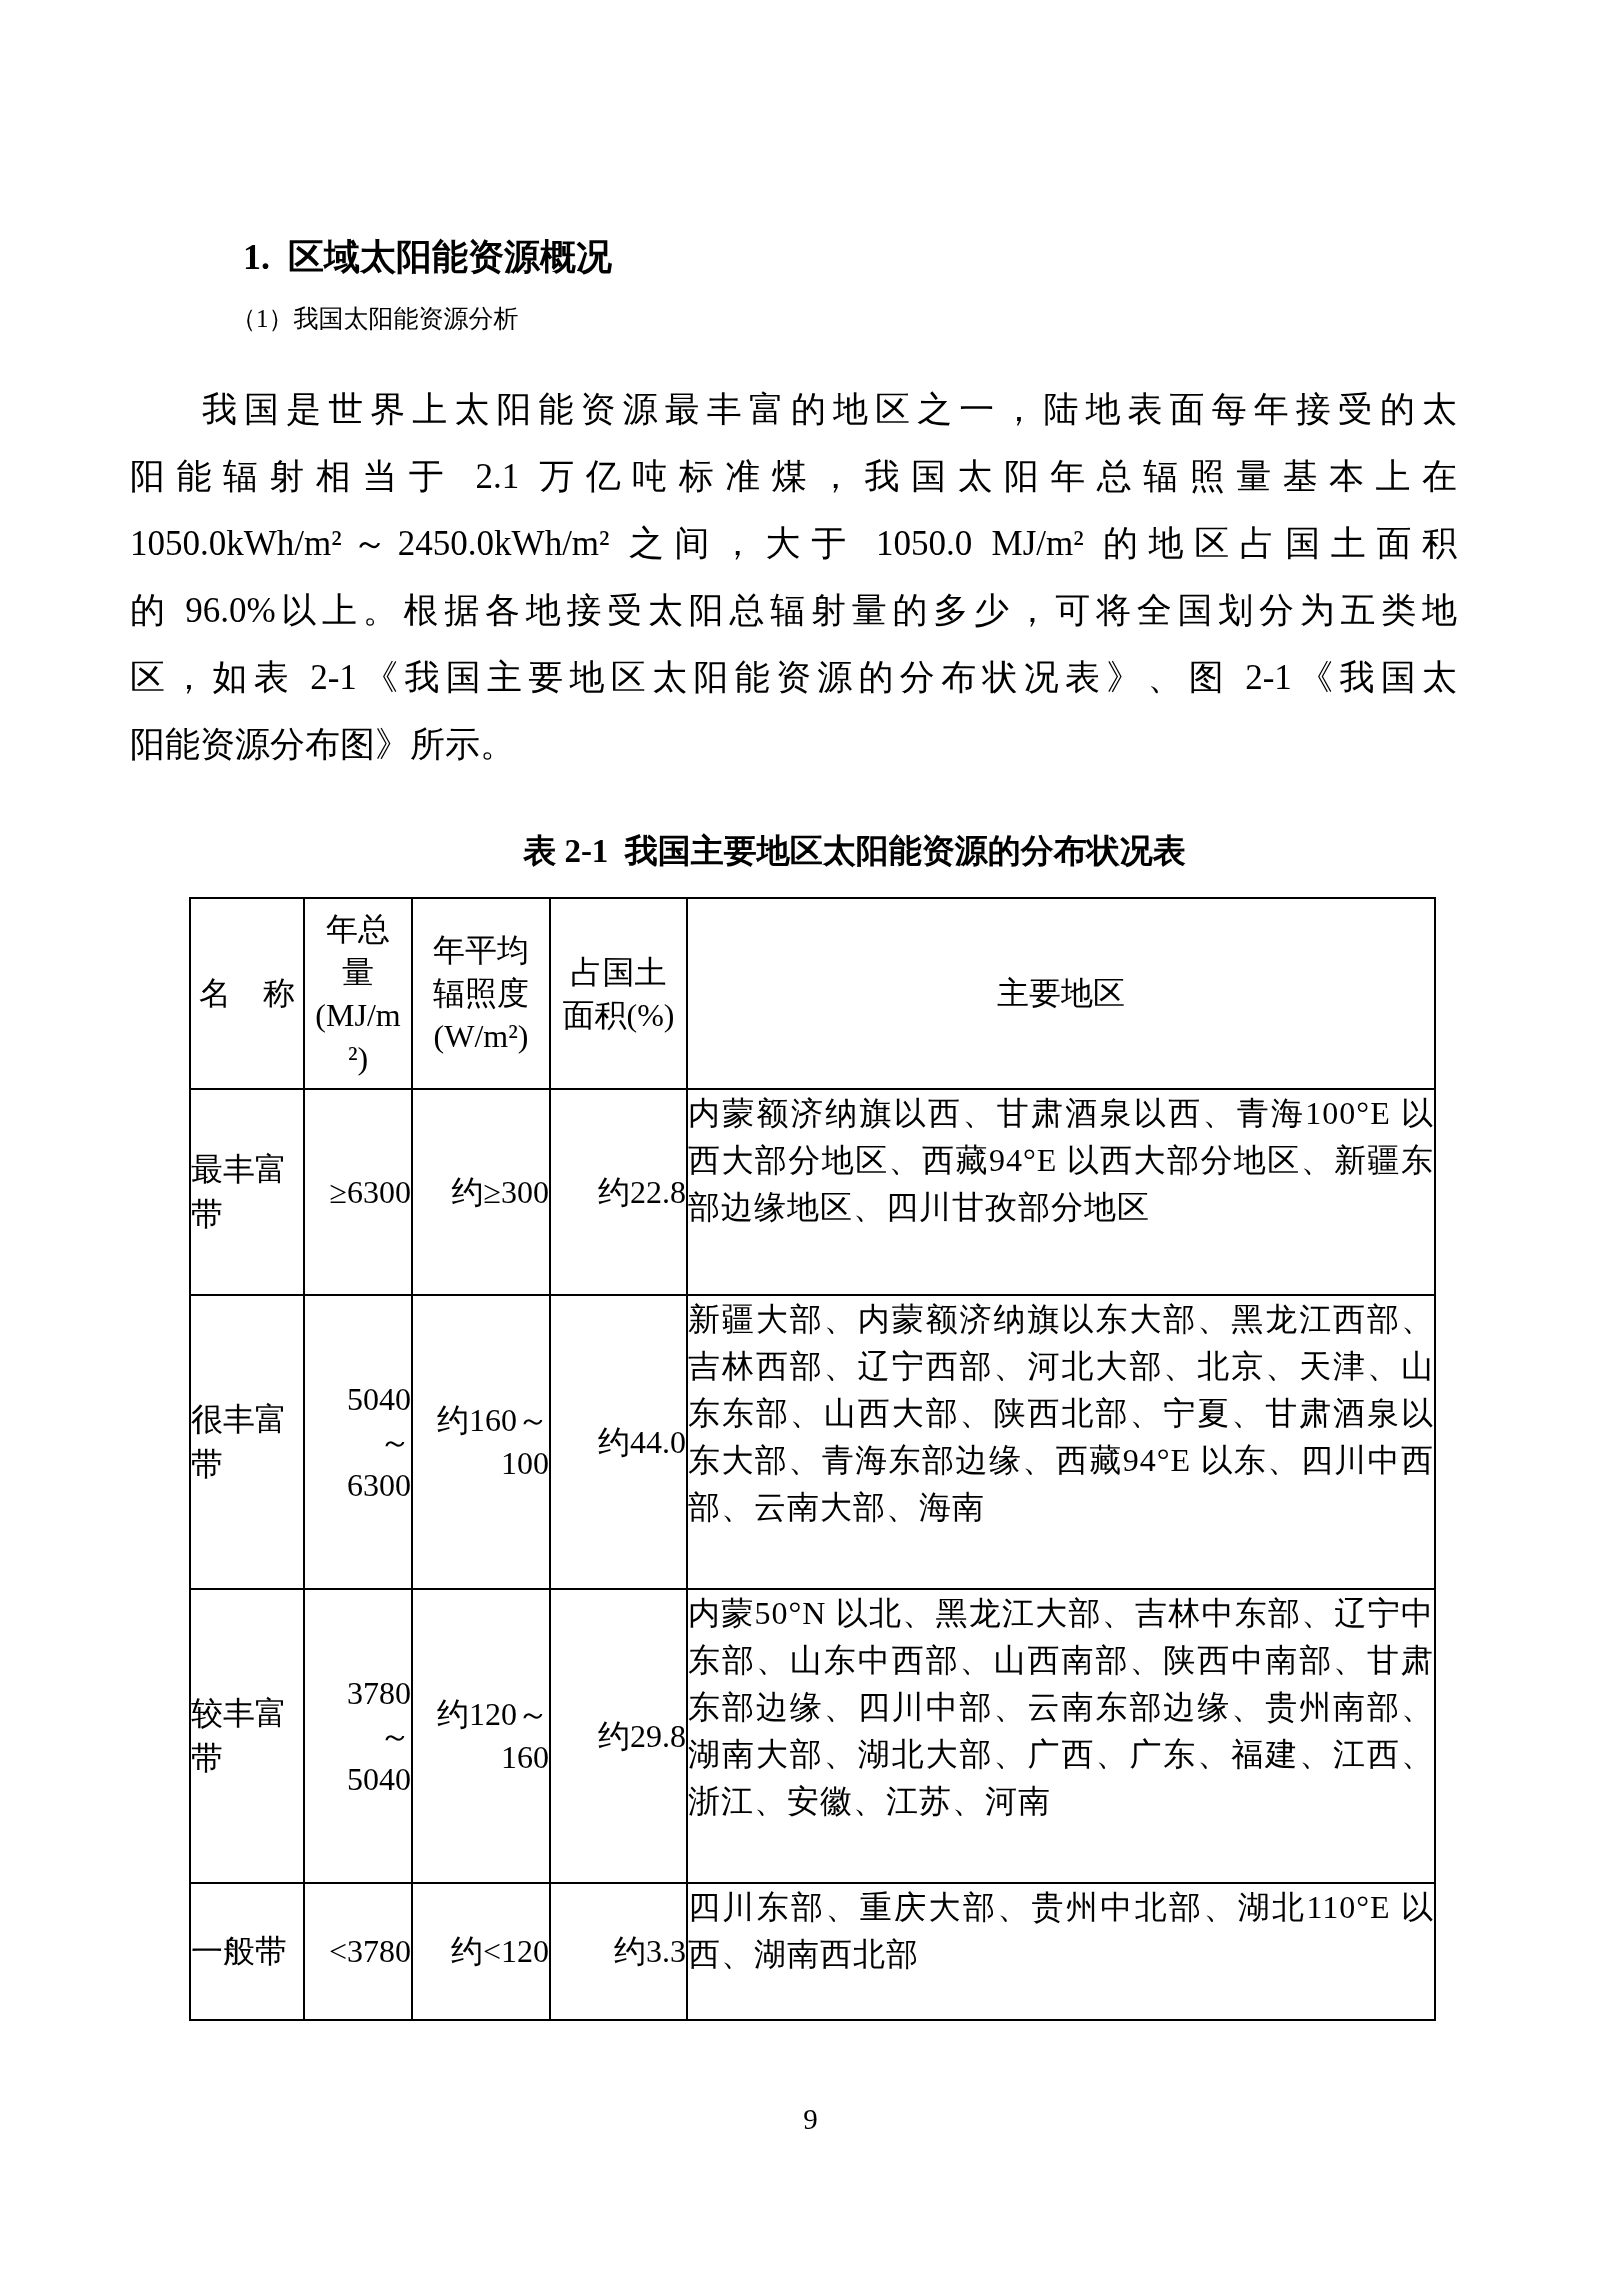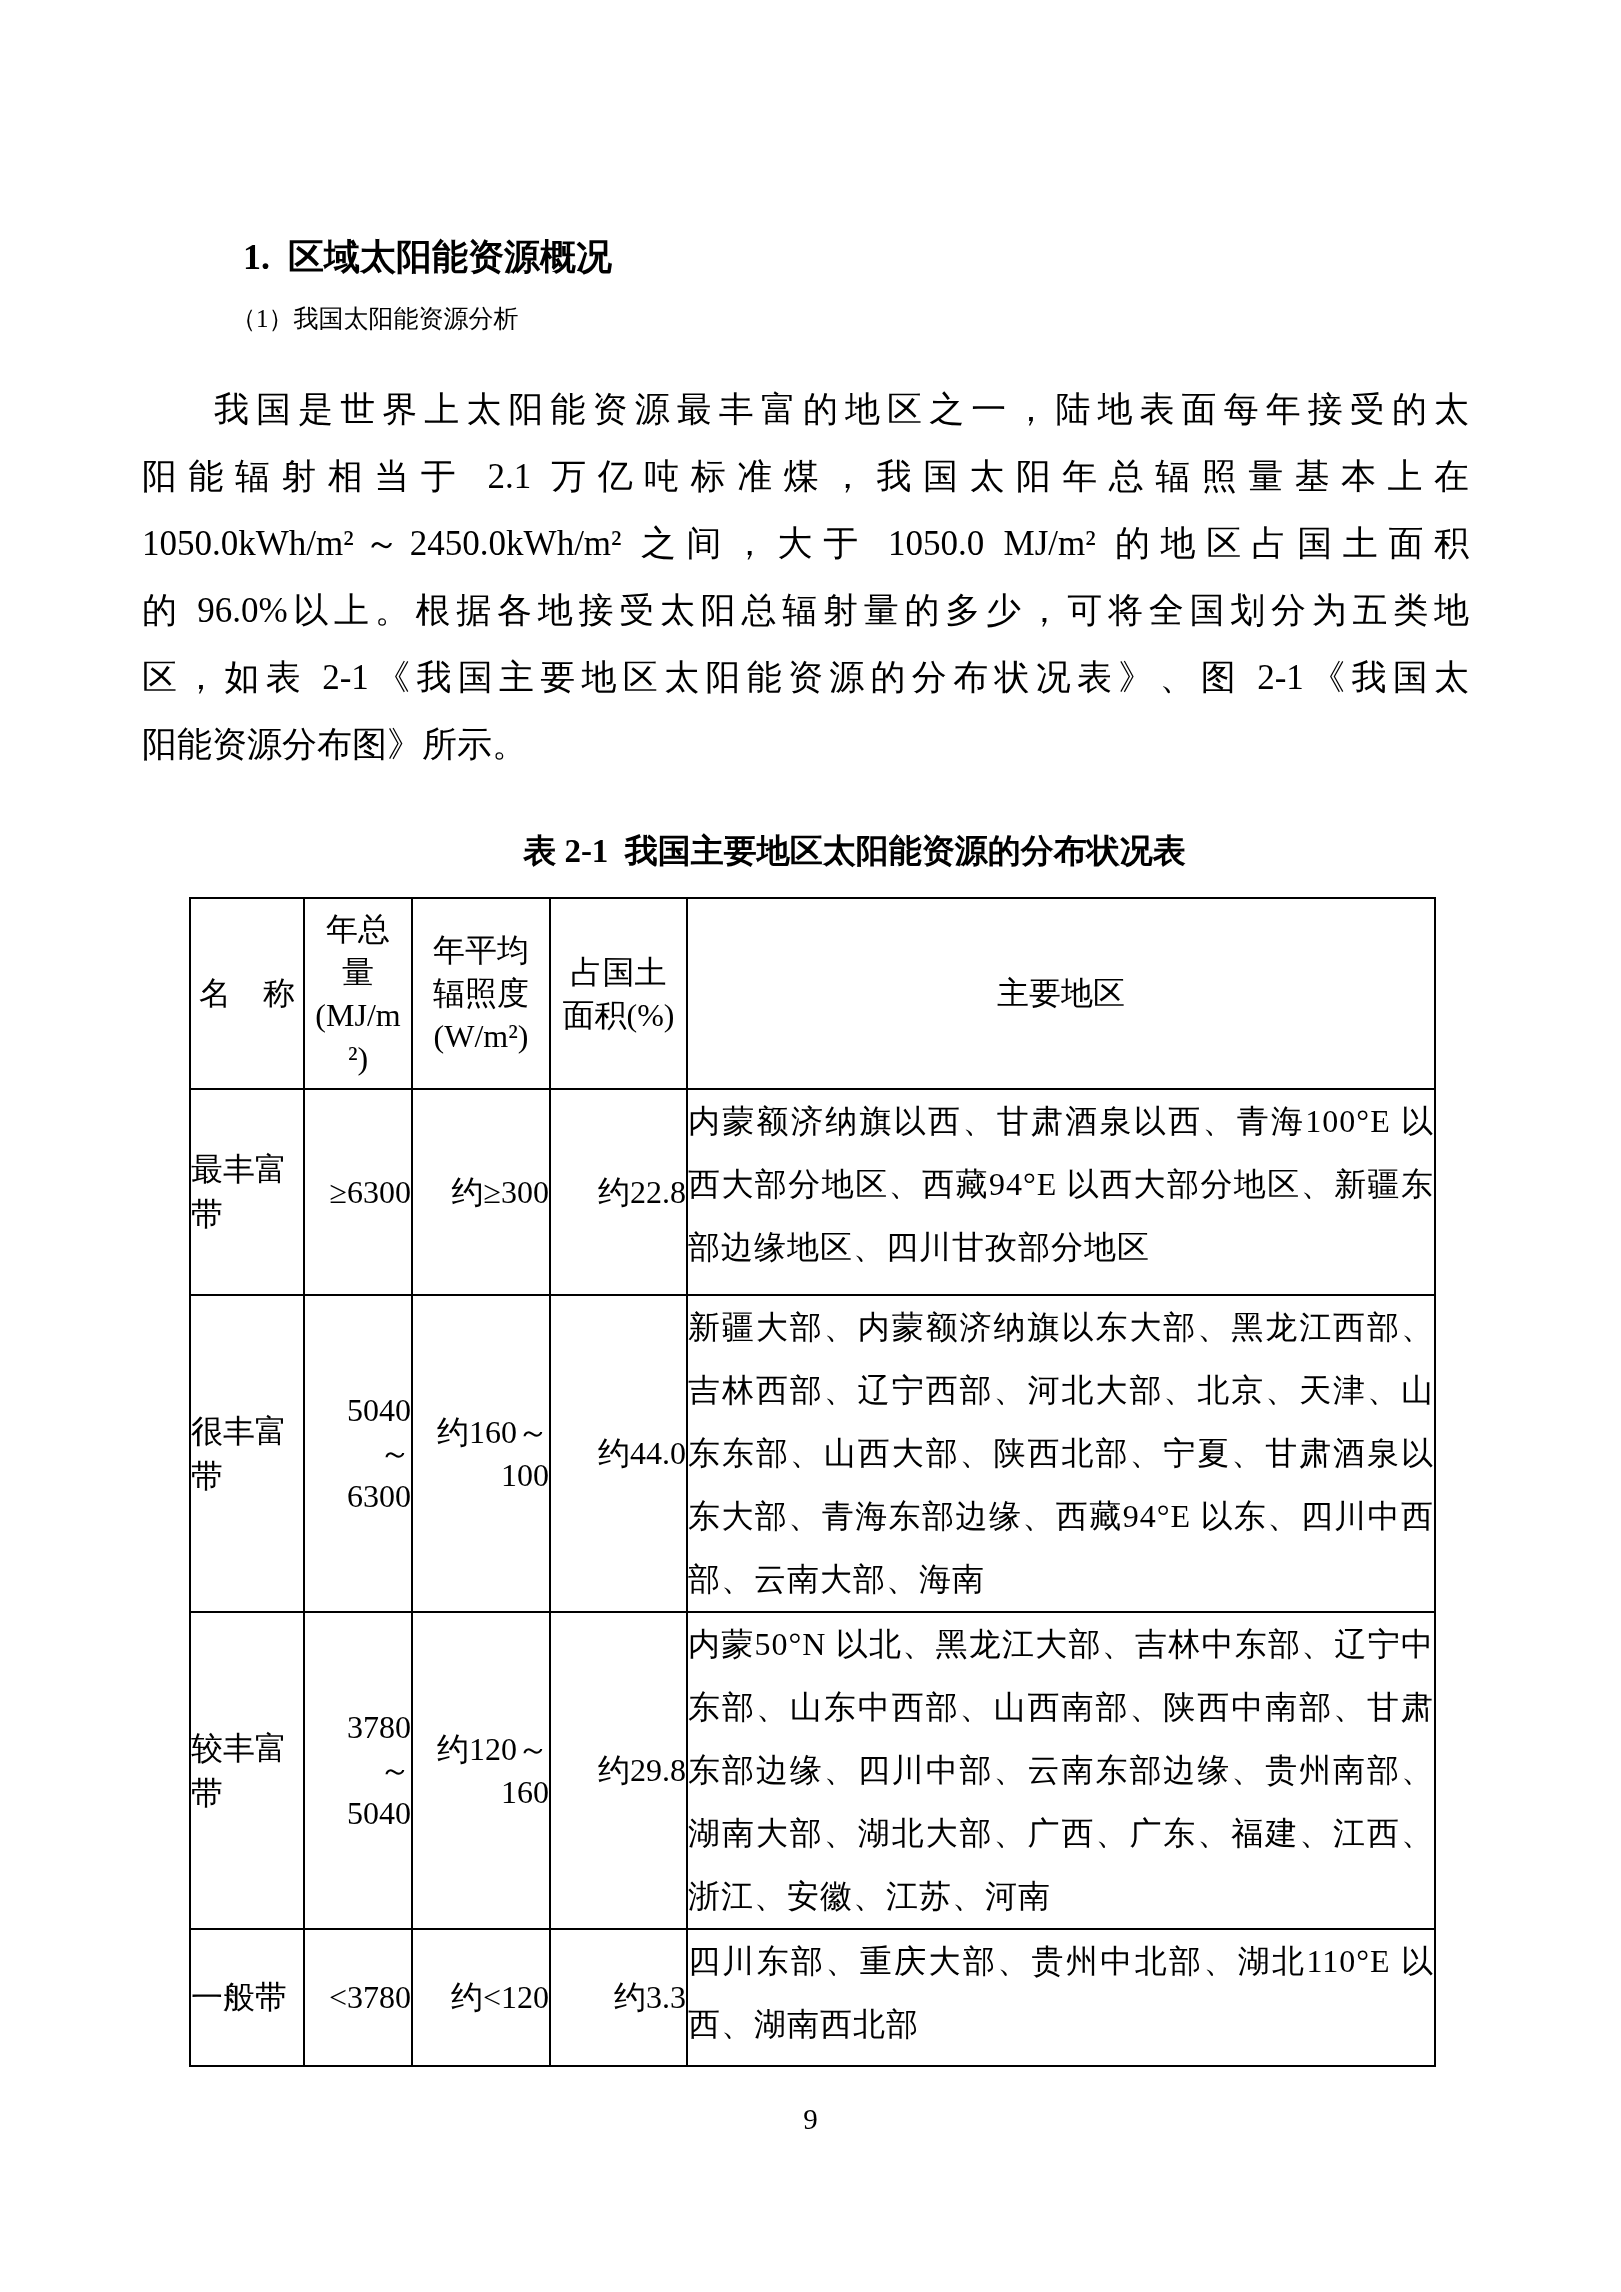--- a/index.html
+++ b/index.html
@@ -12,21 +12,21 @@
 
   .heading{
     position:absolute;left:243px;top:233px;
     font-size:36px;font-weight:bold;white-space:pre-wrap;
   }
   .subheading{
     position:absolute;left:231px;top:302px;
     font-size:25px;white-space:pre-wrap;
   }
   .para{
-    position:absolute;left:142px;top:376px;width:1327px;
+    position:absolute;left:130px;top:376px;width:1327px;
     font-size:35px;
   }
   .pline{
     line-height:67px;
     text-align:justify;
     text-align-last:justify;
     white-space:normal;
   }
   .pline.first{text-indent:72px;}
   .pline.last{text-align-last:left;}
@@ -60,21 +60,21 @@
   td.num{
     text-align:right;vertical-align:middle;
     line-height:43px;white-space:pre-line;
   }
   td.name{
     text-align:left;vertical-align:middle;
     line-height:45px;
   }
   td.regions{
     text-align:justify;vertical-align:top;
-    line-height:63px;
+    line-height:47px;
     padding:2px 9.8px 2px 7.8px;
     letter-spacing:1px;
   }
 
   .page-number{
     position:absolute;left:0;top:2103px;width:1621px;
     text-align:center;font-size:29px;
   }
 </style>
 </head>

